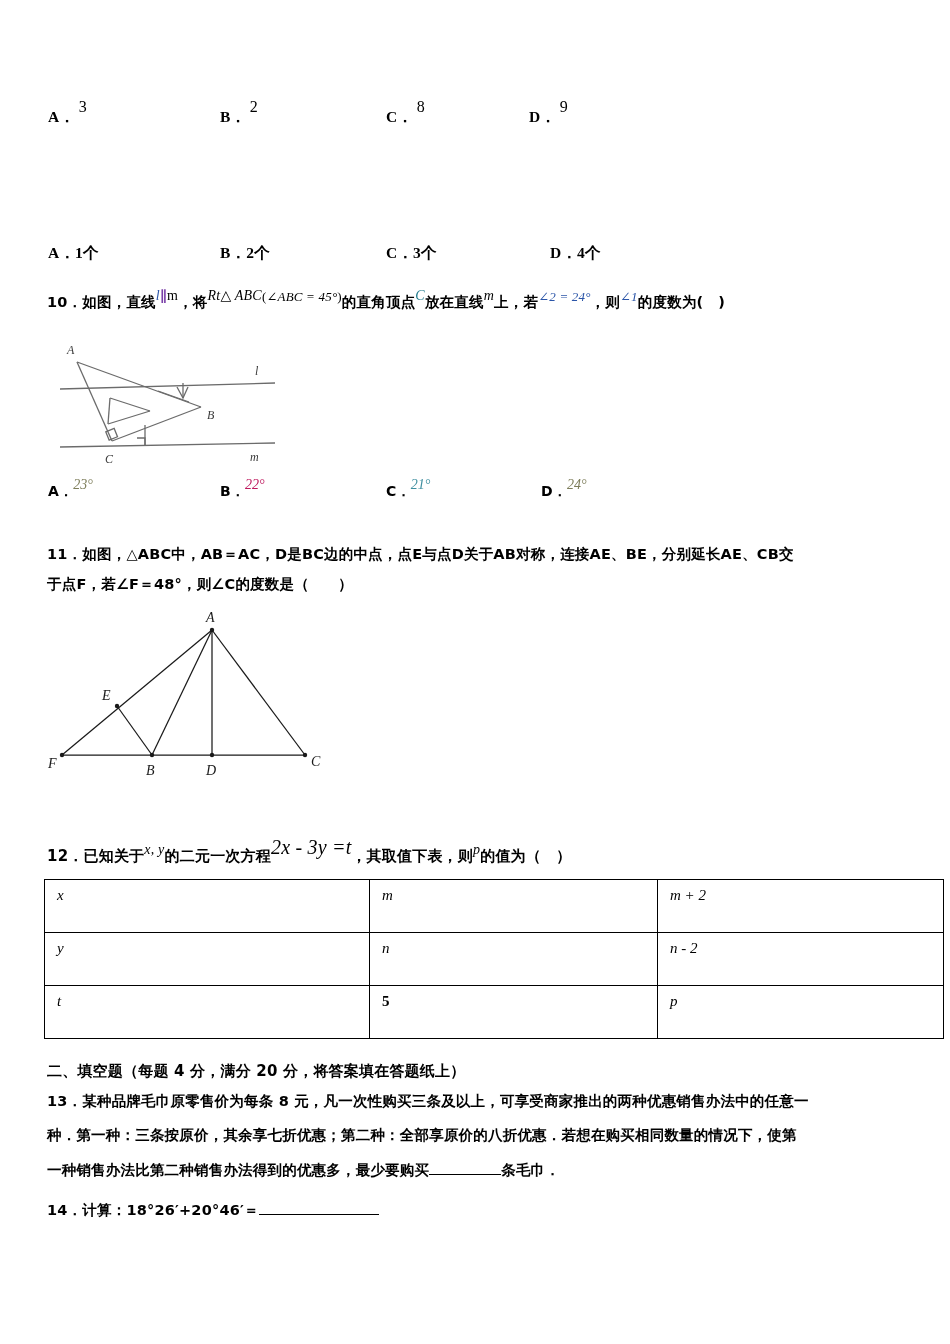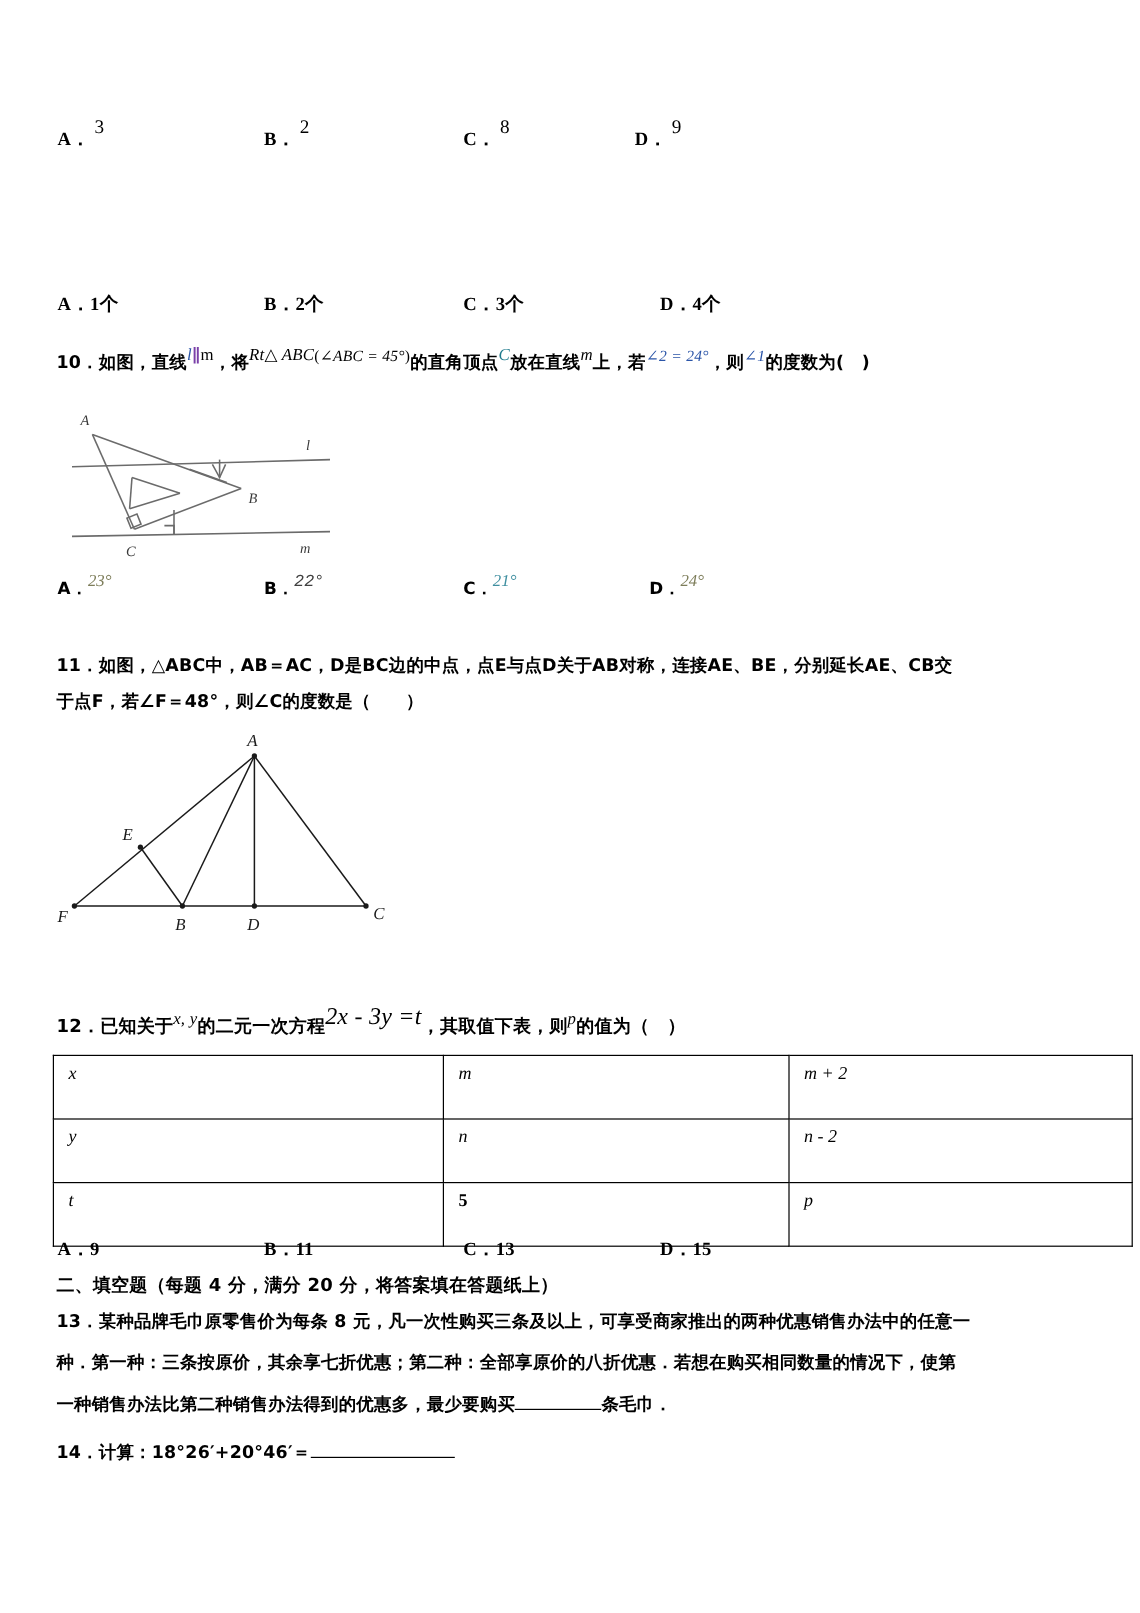--- a/index.html
+++ b/index.html
@@ -198,21 +198,21 @@
         <text x="195" y="126">m</text>
       </g>
     </svg>
   </div>
 
   <div class="opt-row" style="left:48px; top:482px;">
     <div class="opt" style="left:0px; top:0px;">
       <span class="lab cn" style="font-size:14px;">A．</span><span class="raise mathi" style="color:#7d7d5a;">23°</span>
     </div>
     <div class="opt" style="left:172px; top:0px;">
-      <span class="lab cn" style="font-size:14px;">B．</span><span class="raise mathi" style="color:#404040;font-family:Liberation Mono, monospace;">22°</span>
+      <span class="lab cn" style="font-size:14px;">B．</span><span class="raise mathi" style="color:#be185d;">22°</span>
     </div>
     <div class="opt" style="left:338px; top:0px;">
       <span class="lab cn" style="font-size:14px;">C．</span><span class="raise mathi" style="color:#3f8fa0;">21°</span>
     </div>
     <div class="opt" style="left:493px; top:0px;">
       <span class="lab cn" style="font-size:14px;">D．</span><span class="raise mathi" style="color:#7d7d5a;">24°</span>
     </div>
   </div>
 
   <div class="qline cn" style="left:47px; top:545px; font-size:14.5px;">
@@ -275,34 +275,20 @@
       <td class="c2 mathi">n - 2</td>
     </tr>
     <tr>
       <td class="c0 mathi">t</td>
       <td class="c1 bold5">5</td>
       <td class="c2 mathi">p</td>
     </tr>
   </tbody>
     </table>
 
-  <div class="opt-row" style="left:48px; top:1031px;">
-    <div class="opt cn" style="left:0px; top:0px;">
-      <span>A．</span><span>9</span>
-    </div>
-    <div class="opt cn" style="left:172px; top:0px;">
-      <span>B．</span><span>11</span>
-    </div>
-    <div class="opt cn" style="left:338px; top:0px;">
-      <span>C．</span><span>13</span>
-    </div>
-    <div class="opt cn" style="left:502px; top:0px;">
-      <span>D．</span><span>15</span>
-    </div>
-  </div>
 
   <div class="qline cn" style="left:47px; top:1062px; font-size:15px;">二、填空题（每题 4 分，满分 20 分，将答案填在答题纸上）</div>
 
   <div class="qline cn" style="left:47px; top:1092px; font-size:14.5px;">
     <span>13．</span><span>某种品牌毛巾原零售价为每条 8 元，凡一次性购买三条及以上，可享受商家推出的两种优惠销售办法中的任意一</span>
   </div>
   <div class="qline cn" style="left:47px; top:1126px; font-size:14.5px;">
     <span>种．第一种：三条按原价，其余享七折优惠；第二种：全部享原价的八折优惠．若想在购买相同数量的情况下，使第</span>
   </div>
   <div class="qline cn" style="left:47px; top:1160px; font-size:14.5px;">

